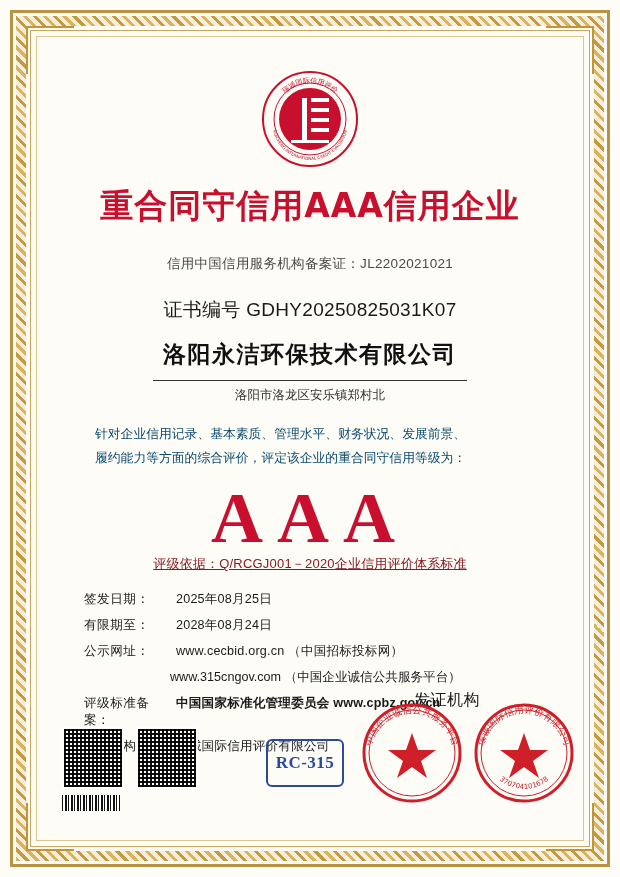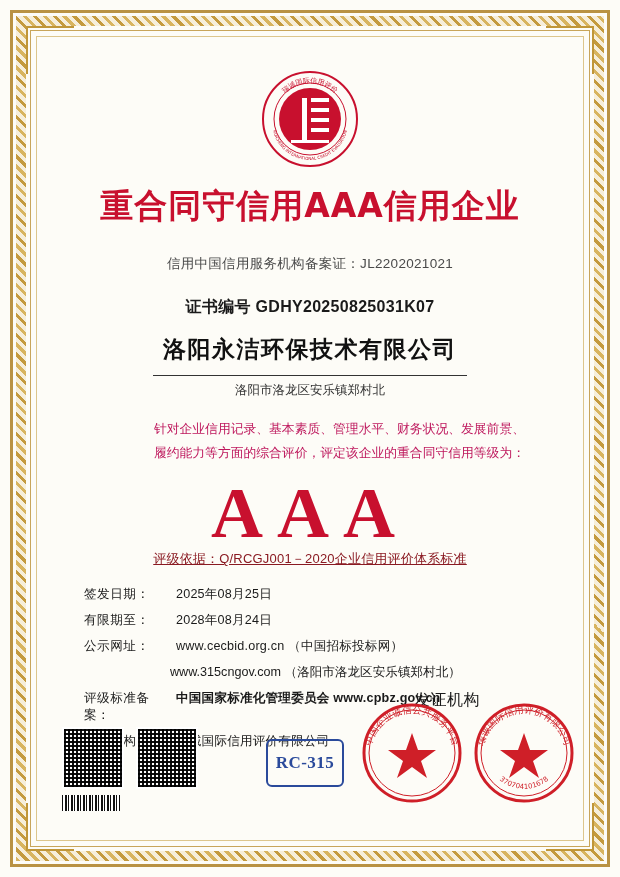--- a/index.html
+++ b/index.html
@@ -91,23 +91,23 @@
     font-family: "DejaVu Sans", "Liberation Sans", sans-serif;
   }
   .subtitle {
     margin-top: 26px;
     font-size: 13.5px;
     color: #4a4a4a;
     letter-spacing: 0.3px;
   }
   .cert-no {
     margin-top: 24px;
-    font-size: 16px;
+    font-size: 19px;
     color: #1a1a1a;
-    font-weight: bold;
+    font-weight: normal;
     letter-spacing: 0.3px;
   }
   .hereby {
     margin-top: 14px;
     font-size: 13px;
     color: #333333;
     letter-spacing: 2px;
   }
   .company-name {
     margin: 16px auto 0 auto;
@@ -124,22 +124,22 @@
   .company-addr {
     margin-top: 6px;
     font-size: 12.5px;
     color: #333333;
   }
   .desc {
     margin: 18px auto 4px auto;
     width: 430px;
     font-size: 12.8px;
     line-height: 1.9;
-    color: #be185d;
-    text-align: right;
+    color: #0c4a6e;
+    text-align: left;
   }
   .grade {
     margin-top: 6px;
     font-size: 72px;
     font-weight: bold;
     color: #c8102e;
     letter-spacing: 14px;
     font-family: "Liberation Serif", serif;
     line-height: 1.15;
   }
@@ -301,21 +301,21 @@
         <span class="detail-value">2025年08月25日</span>
       </div>
       <div class="detail-row">
         <span class="detail-label">有限期至：</span>
         <span class="detail-value">2028年08月24日</span>
       </div>
       <div class="detail-row">
         <span class="detail-label">公示网址：</span>
         <span class="detail-value">www.cecbid.org.cn （中国招标投标网）</span>
       </div>
-      <div class="url-row">www.315cngov.com （洛阳市洛龙区安乐镇郑村北）</div>
+      <div class="url-row">www.315cngov.com （中国企业诚信公共服务平台）</div>
       <div class="detail-row">
         <span class="detail-label">评级标准备案：</span>
         <span class="detail-value bold-link">中国国家标准化管理委员会 www.cpbz.gov.cn</span>
       </div>
       <div class="detail-row">
         <span class="detail-label">评级机构：</span>
         <span class="detail-value">瑞诚国际信用评价有限公司</span>
       </div>
     </div>
 

